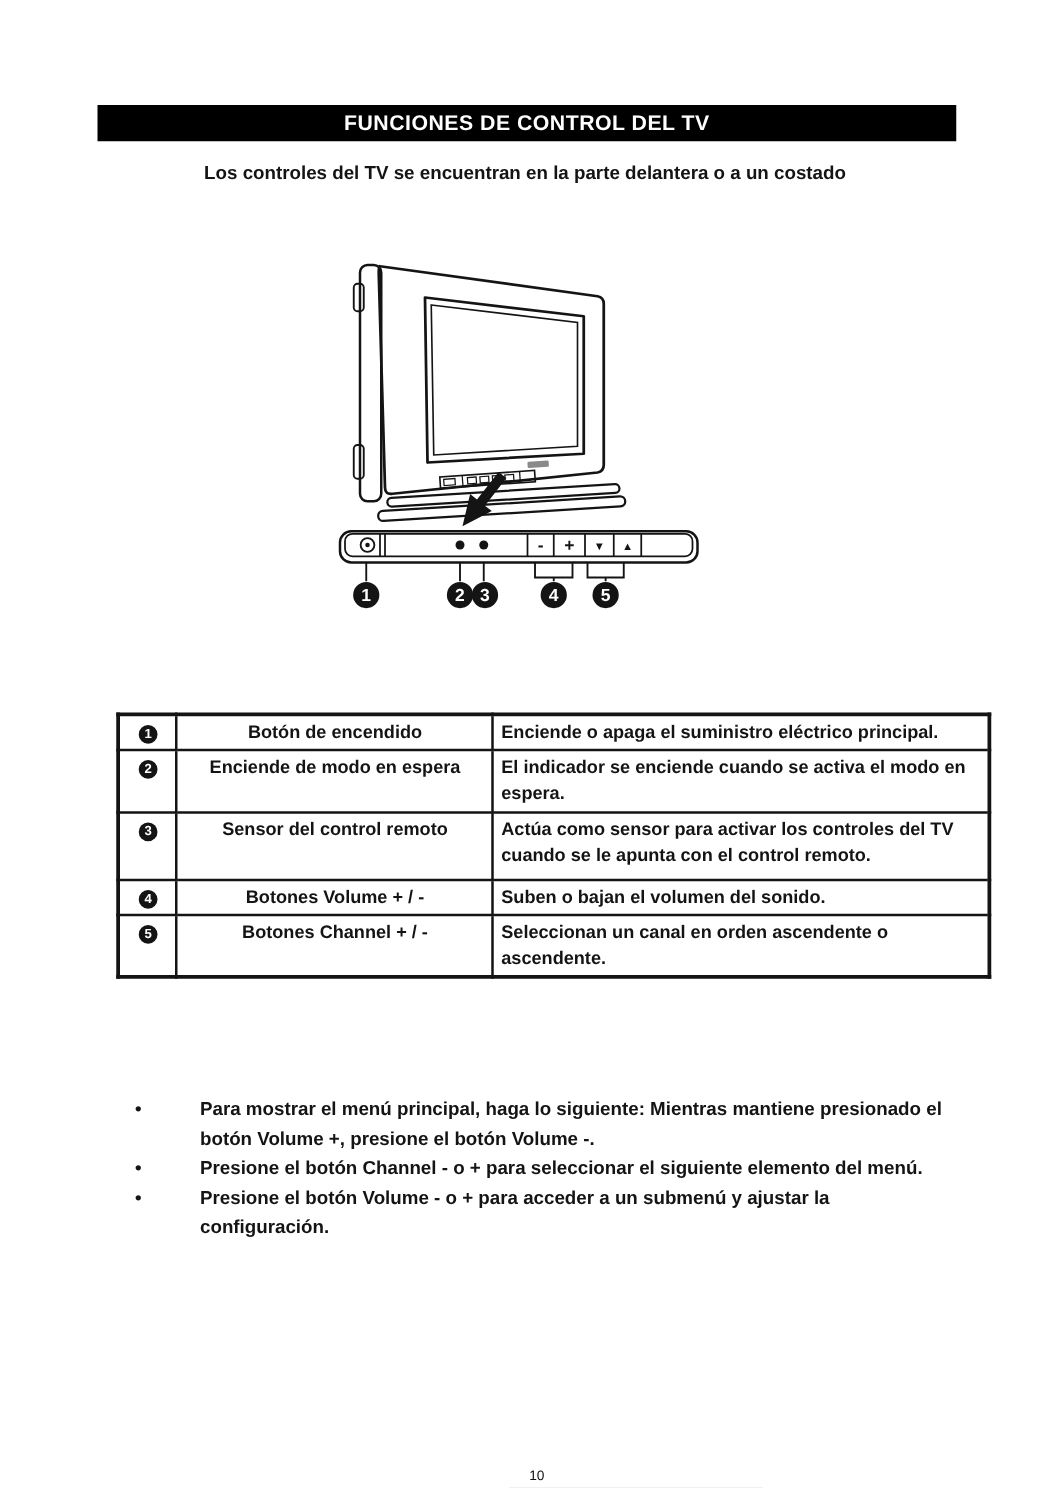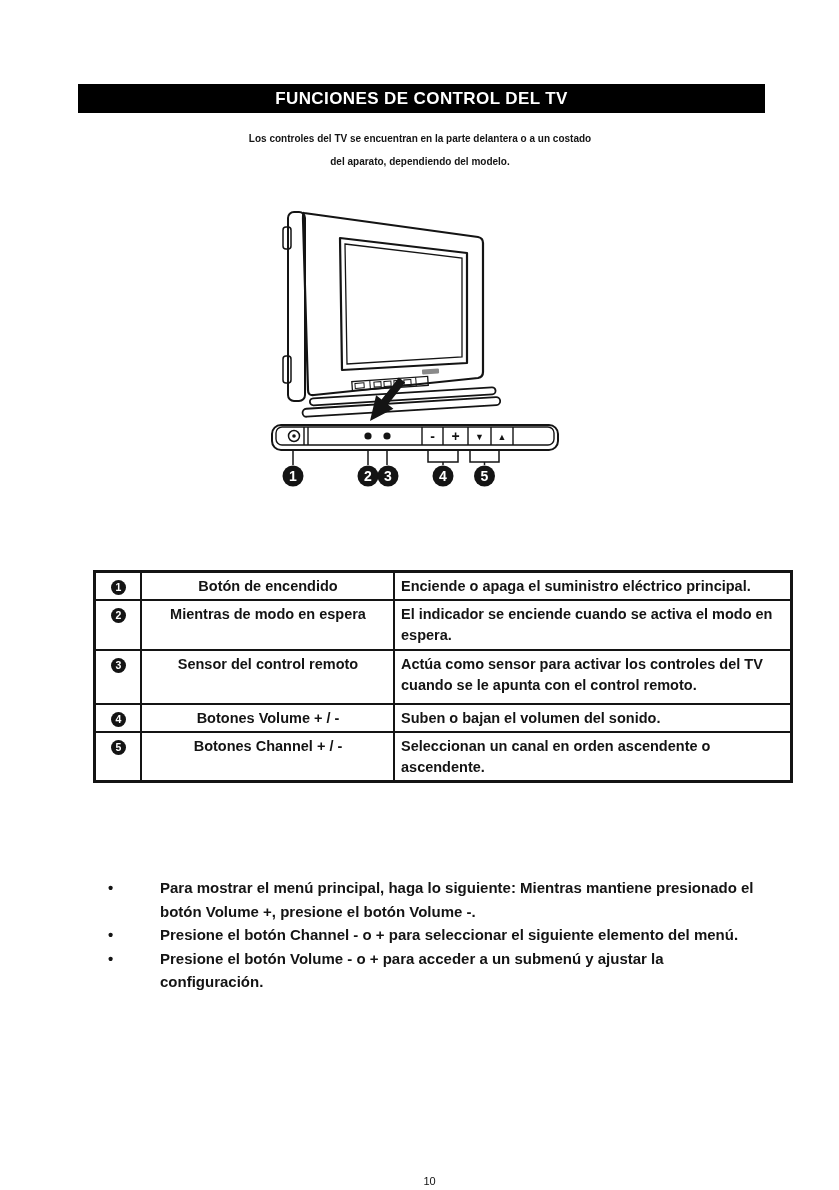--- a/index.html
+++ b/index.html
@@ -11,21 +11,21 @@
   }
   
   .title-bar{
     position:absolute;left:78px;top:84px;width:687px;height:29px;
     background:#000;color:#fff;text-align:center;line-height:29px;
     font-size:17px;font-weight:800;letter-spacing:.4px;
   }
   
   .intro{
     position:absolute;left:80px;top:127px;width:680px;
-    text-align:center;font-size:10px;line-height:23px;
+    text-align:center;font-size:15px;line-height:23px;
   }
   
   .tv-art{position:absolute;left:252px;top:196px;width:320px;height:300px;}
   
   .ctl-table-wrap{position:absolute;left:93px;top:570px;}
   table.ctl{
     border-collapse:collapse;table-layout:fixed;width:661px;
     font-size:14.5px;line-height:21px;
   }
   table.ctl td{
@@ -59,21 +59,20 @@
 </style>
 </head>
 <body>
 
 <div class="page">
 
   <div class="title-bar">FUNCIONES DE CONTROL DEL TV</div>
 
   <div class="intro">
     <div>Los controles del TV se encuentran en la parte delantera o a un costado</div>
-    <div>del aparato, dependiendo del modelo.</div>
   </div>
 
   <svg class="tv-art" viewBox="0 0 320 300">
 
     <g>
       <rect class="ln" x="36" y="16" width="17" height="189" rx="6" stroke-width="2"></rect>
       <rect class="ln" x="31" y="31" width="8" height="22" rx="3" stroke-width="1.5"></rect>
       <rect class="ln" x="31" y="160" width="8" height="27" rx="3" stroke-width="1.5"></rect>
     </g>
 
@@ -156,21 +155,21 @@
   <div class="ctl-table-wrap">
     <table class="ctl">
       <tbody>
           <tr style="height:28px;">
         <td class="c-num"><span class="badge">1</span></td>
         <td class="c-label">Botón de encendido</td>
         <td class="c-desc">Enciende o apaga el suministro eléctrico principal.</td>
       </tr>
       <tr style="height:50px;">
         <td class="c-num"><span class="badge">2</span></td>
-        <td class="c-label">Mientras de modo en espera</td>
+        <td class="c-label">Enciende de modo en espera</td>
         <td class="c-desc">El indicador se enciende cuando se activa el modo en espera.</td>
       </tr>
       <tr style="height:54px;">
         <td class="c-num"><span class="badge">3</span></td>
         <td class="c-label">Sensor del control remoto</td>
         <td class="c-desc">Actúa como sensor para activar los controles del TV cuando se le apunta con el control remoto.</td>
       </tr>
       <tr style="height:27px;">
         <td class="c-num"><span class="badge">4</span></td>
         <td class="c-label">Botones Volume + / -</td>

